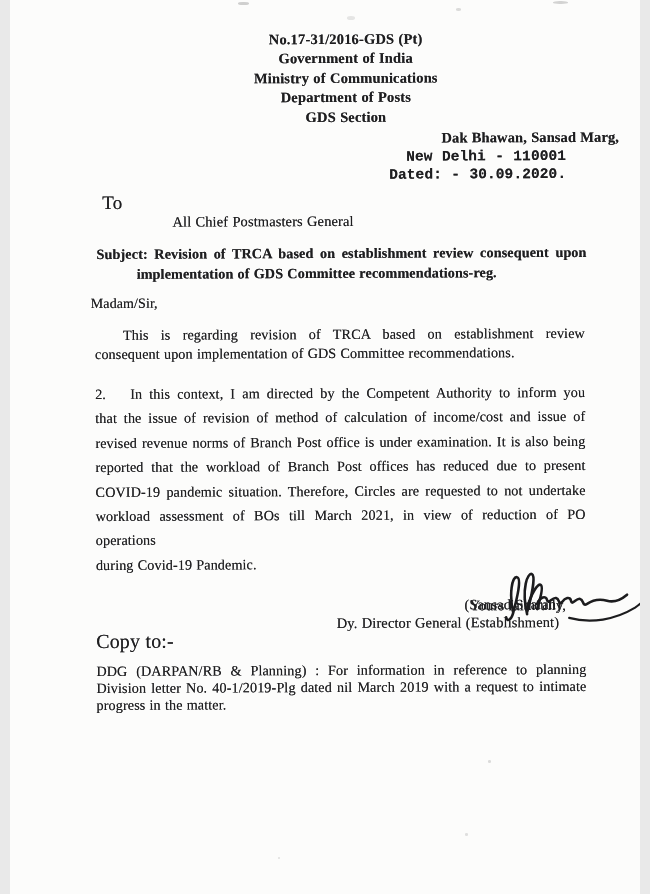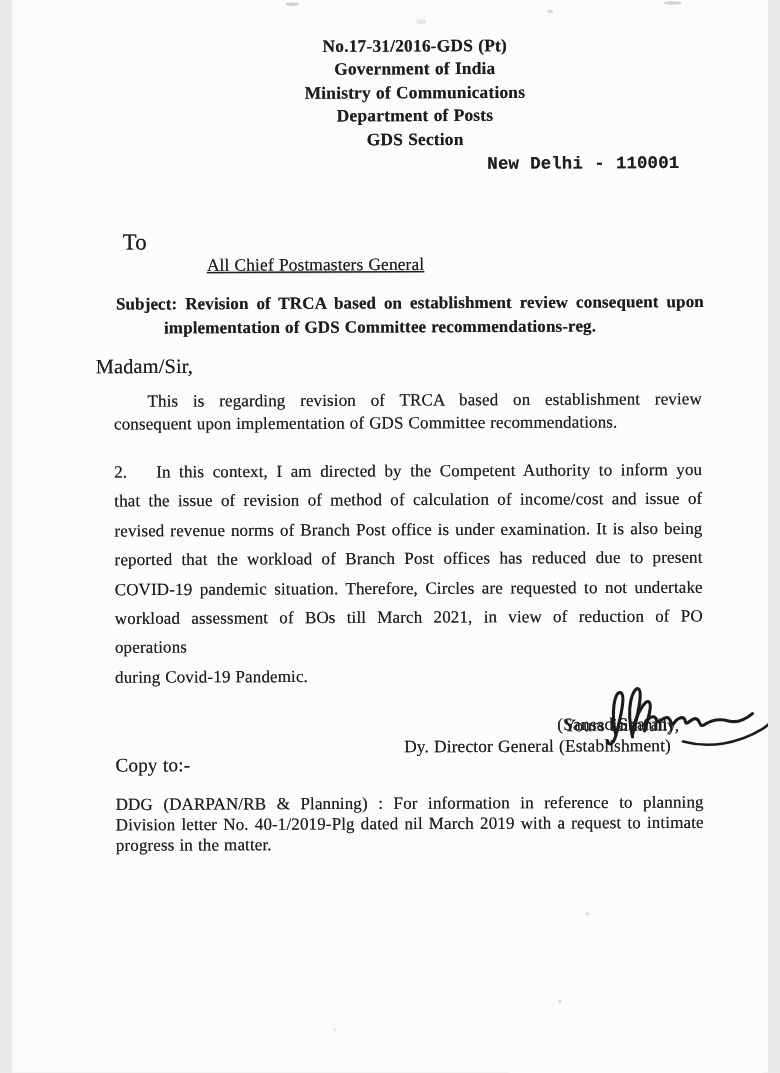--- a/index.html
+++ b/index.html
@@ -37,45 +37,45 @@
   
   .addr{
     right:20px;top:129px;
     text-align:right;
     font-size:14.5px;line-height:18.6px;
     font-weight:600;
   }
   .addr .inset{padding-right:53px;font-family:Liberation Mono, monospace;}
   
   .to-label{left:93px;top:191px;font-size:19px;}
-  .recipient{left:163px;top:213px;font-size:14.5px;text-decoration:underline;}
+  .recipient{left:163px;top:213px;font-size:14.5px;}
   
   .subject{
     left:87px;top:244px;width:490px;
     font-size:14.2px;font-weight:bold;
     line-height:19.5px;
   }
   .subject .l1{text-align:justify;text-align-last:justify;}
   .subject .l2{margin-left:40px;}
-  .salutation{left:70px;top:295px;font-size:17px;}
+  .salutation{left:81px;top:295px;font-size:14px;}
   
   .para{left:85px;width:490px;font-size:14.2px;}
   .p1{top:325px;line-height:18.8px;}
   .p1 .l1{text-align:justify;text-align-last:justify;text-indent:28px;}
   .p2{top:381px;line-height:24.4px;}
   .p2 .pnum{position:absolute;left:0;top:0;}
   .p2 .l1{padding-left:35px;text-align:justify;text-align-last:justify;}
   .p2 .lj{text-align:justify;text-align-last:justify;}
   
   .closing{right:75px;top:558px;font-size:14.5px;margin-top:40px;}
   .sig-svg{left:492px;top:569px;}
   .sig-name{right:80px;top:597px;font-size:14.5px;}
   .sig-title{right:82px;top:615px;font-size:14.5px;}
   
-  .copy-label{left:85px;top:629px;font-size:16px;}
+  .copy-label{left:85px;top:629px;font-size:20px;}
   .copy{top:662px;line-height:17.2px;}
   .copy .lj{text-align:justify;text-align-last:justify;}
   
   .speck{position:absolute;background:#a9a9a9;border-radius:45%;}
   .s1{left:228px;top:2px;width:11px;height:3px;opacity:.55;}
   .s2{left:543px;top:1px;width:15px;height:3px;opacity:.5;}
   .s3{left:446px;top:8px;width:5px;height:3px;opacity:.4;}
   .s4{left:337px;top:16px;width:8px;height:4px;opacity:.28;}
   .s5{left:478px;top:760px;width:3px;height:3px;opacity:.4;}
   .s6{left:455px;top:833px;width:3px;height:3px;opacity:.35;}
@@ -89,21 +89,23 @@
 
     <div class="abs hdr">
       <div>No.17-31/2016-GDS (Pt)</div>
       <div>Government of India</div>
       <div>Ministry of Communications</div>
       <div>Department of Posts</div>
       <div>GDS Section</div>
     </div>
 
     <div class="abs addr">
+      <div>Dak Bhawan, Sansad Marg,</div>
       <div class="inset">New Delhi - 110001</div>
+      <div class="inset">Dated: - 30.09.2020.</div>
     </div>
 
     <div class="abs to-label">To</div>
     <div class="abs recipient">All Chief Postmasters General</div>
 
     <div class="abs subject">
       <div class="l1">Subject: Revision of TRCA based on establishment review consequent upon</div>
       <div class="l2">implementation of GDS Committee recommendations-reg.</div>
     </div>
 

